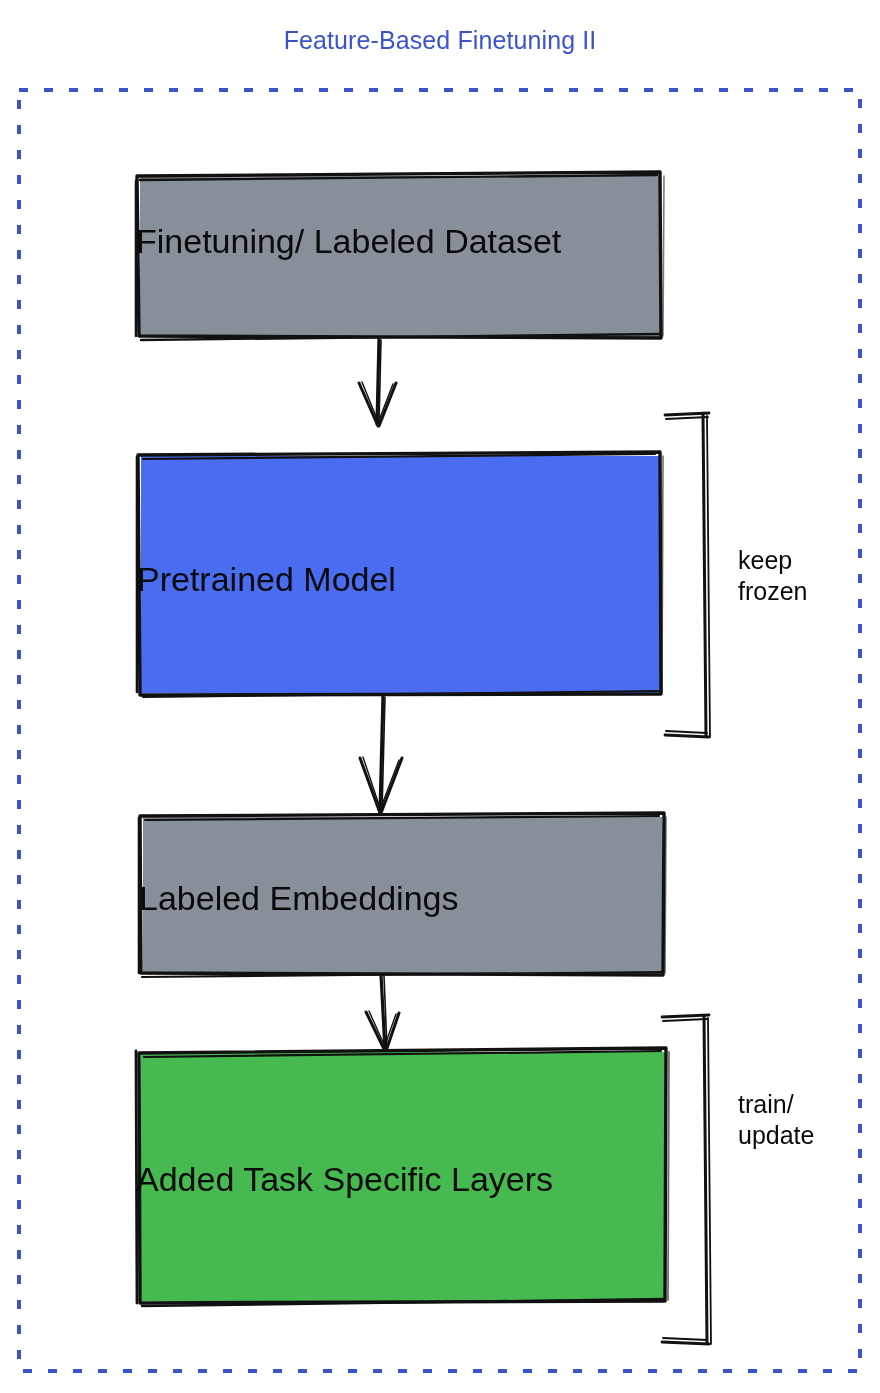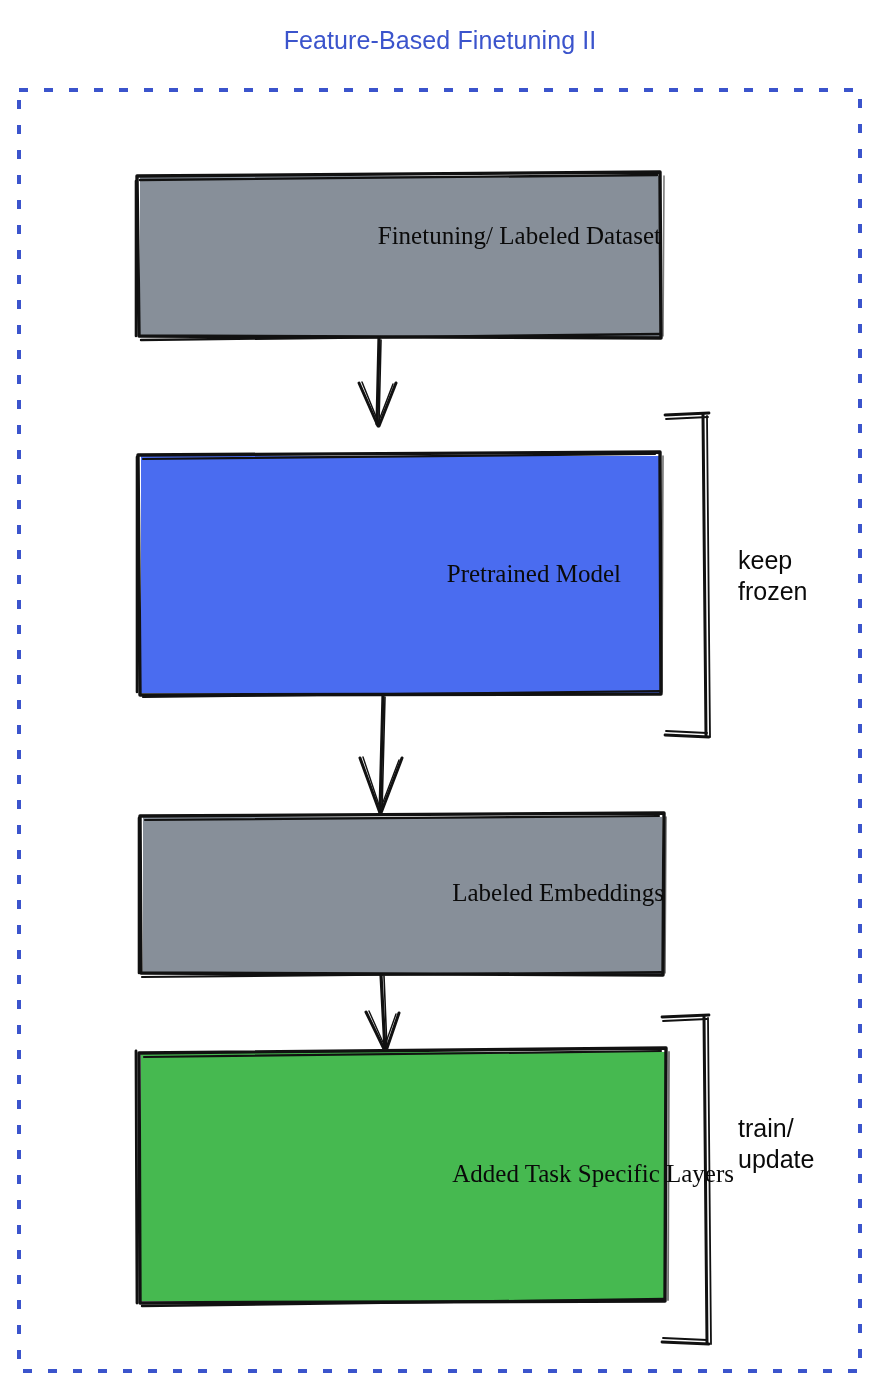--- a/index.html
+++ b/index.html
@@ -27,24 +27,24 @@
     width: 880px;
     text-align: center;
     font-family: "Liberation Sans", sans-serif;
     font-size: 25px;
     color: #3b54cc;
     letter-spacing: 0.1px;
     user-select: none;
   }
   .node-label {
     position: absolute;
-    font-family: Liberation Serif, serif;
-    font-size: 25px;
+    font-family: Liberation Sans, sans-serif;
+    font-size: 34px;
     color: #0a0a0a;
-    text-align: right;
+    text-align: left;
     user-select: none;
     white-space: nowrap;
   }
   .bracket-label {
     position: absolute;
     font-family: "Liberation Sans", sans-serif;
     font-size: 25px;
     color: #0a0a0a;
     line-height: 1.22;
     user-select: none;
@@ -146,14 +146,14 @@
 
 <div class="node-label" style="left:137px; top:560px; width:484px;">Pretrained Model</div>
 
 <div class="node-label" style="left:139px; top:879px; width:525px;">Labeled Embeddings</div>
 
 <div class="node-label" style="left:136px; top:1160px; width:598px;">Added Task Specific Layers</div>
 
 <div class="bracket-label" style="left:738px; top:497px;margin-top:48px;">keep
 frozen</div>
 
-<div class="bracket-label" style="left:738px; top:1089px;margin-top:24px;">train/
+<div class="bracket-label" style="left:738px; top:1089px;">train/
 update</div>
 
 </body></html>

